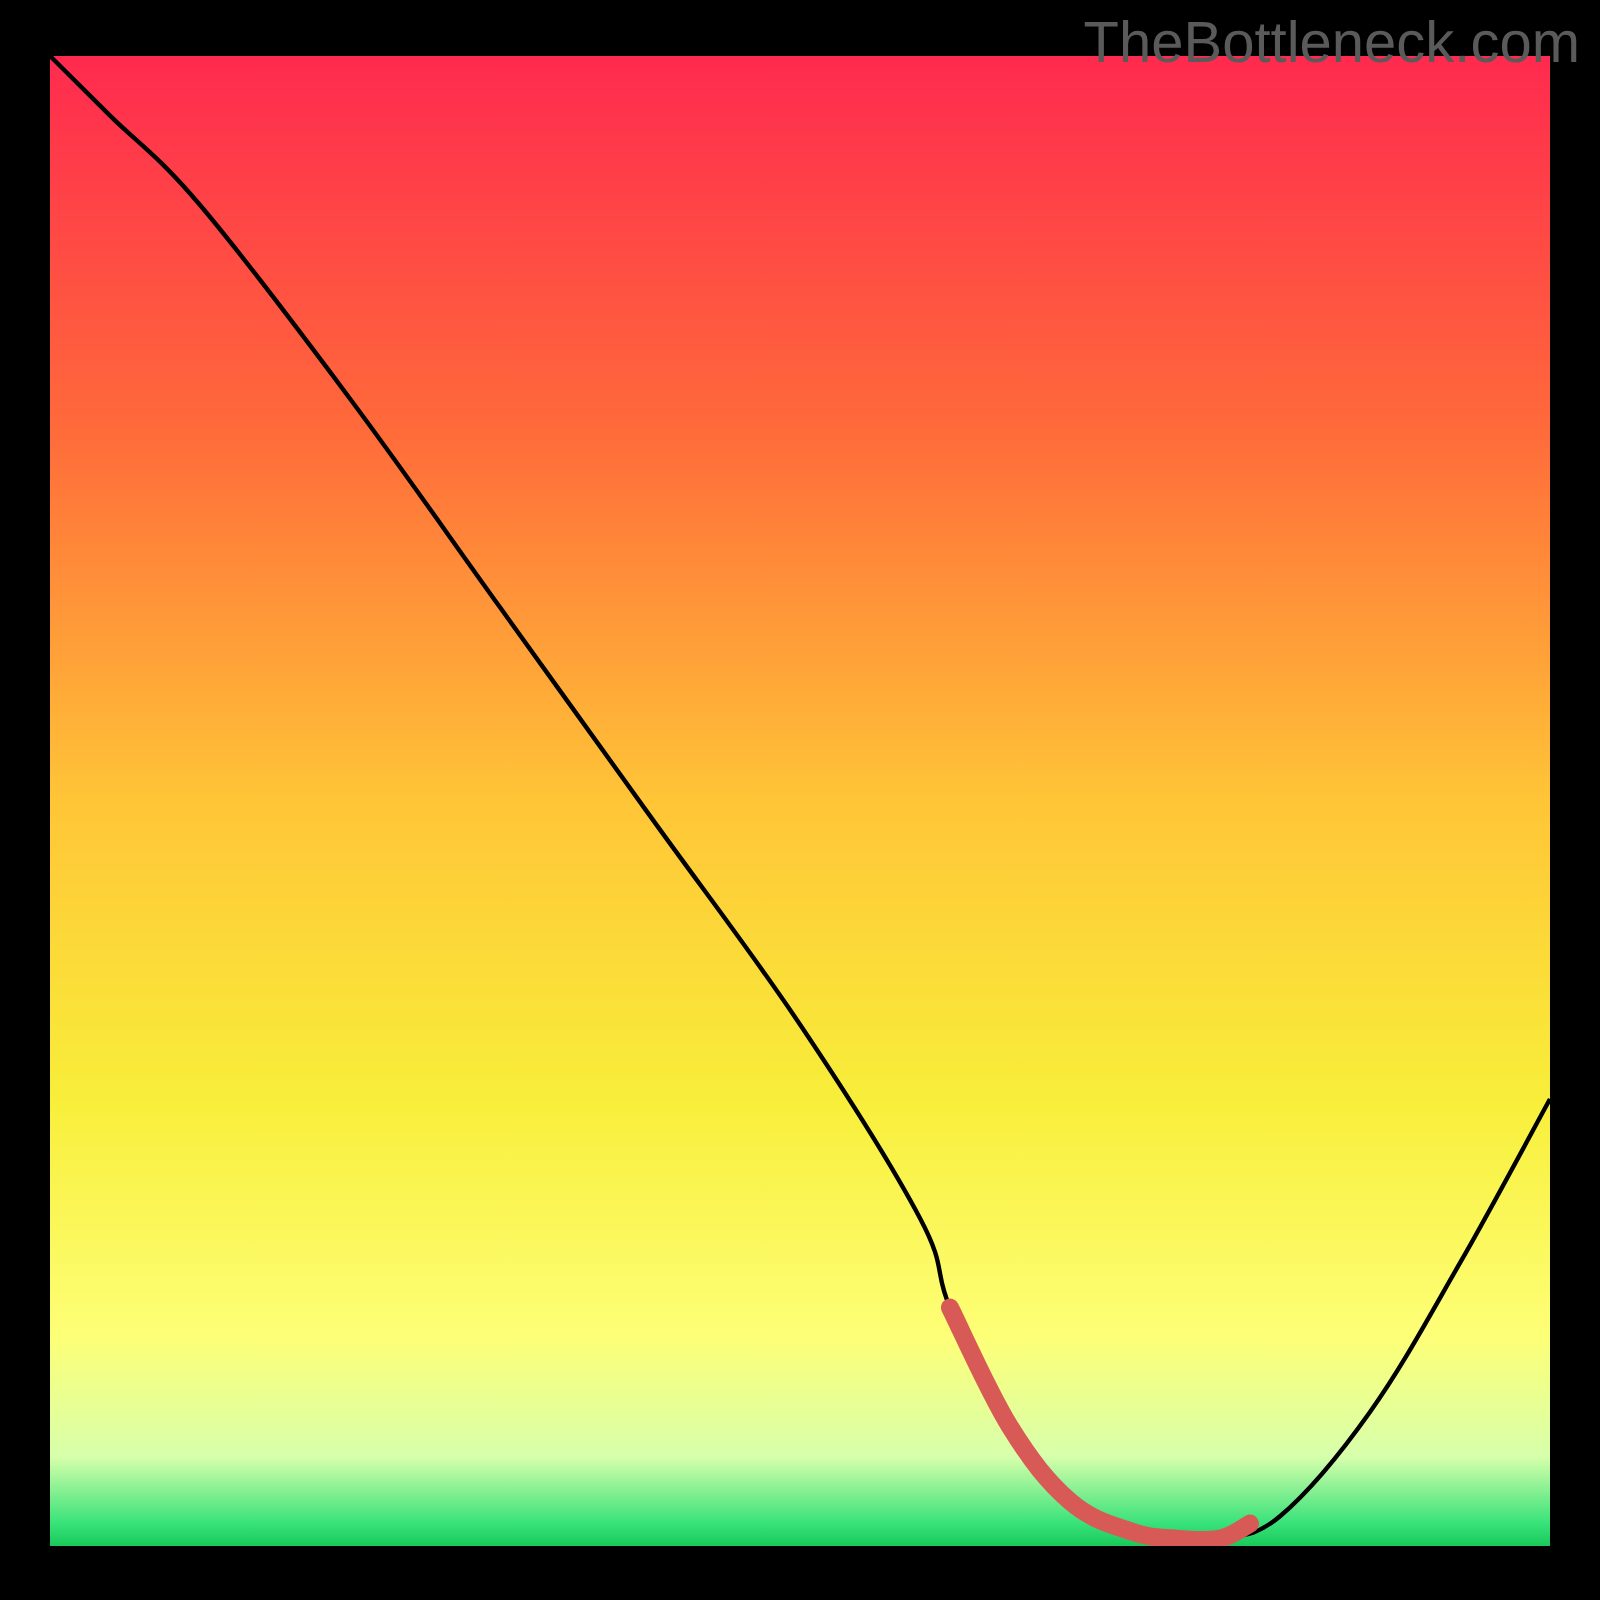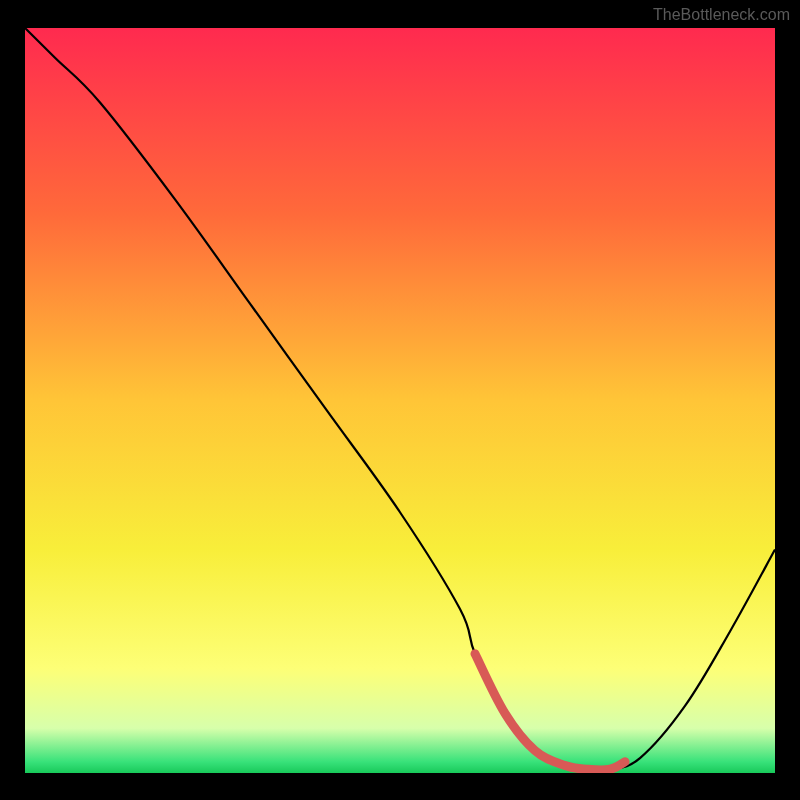--- a/index.html
+++ b/index.html
@@ -1,17 +1,17 @@
 <!DOCTYPE html>
 <html><head>
 <meta charset="utf-8">
 <style>
   * { margin: 0; padding: 0; box-sizing: border-box; }
   body { width: 800px; height: 800px; background: #000; position: relative; font-family: Arial, sans-serif; }
-  .watermark { position: absolute; top: 6px; right: 10px; color: #5a5a5a; font-size: 16px; font-weight: 500; z-index: 10; }
+  .watermark { position: absolute; top: 6px; right: 10px; color: #5a5a5a; font-size: 29px; font-weight: 500; z-index: 10; }
   .plot-area { position: absolute; left: 25px; top: 28px; width: 750px; height: 745px; }
   .plot-area svg { display: block; width: 100%; height: 100%; }
 </style>
 </head>
 <body>
 
 <div class="watermark">TheBottleneck.com</div>
 
 <div class="plot-area">
   <svg viewBox="0 0 750 745" preserveAspectRatio="none">

